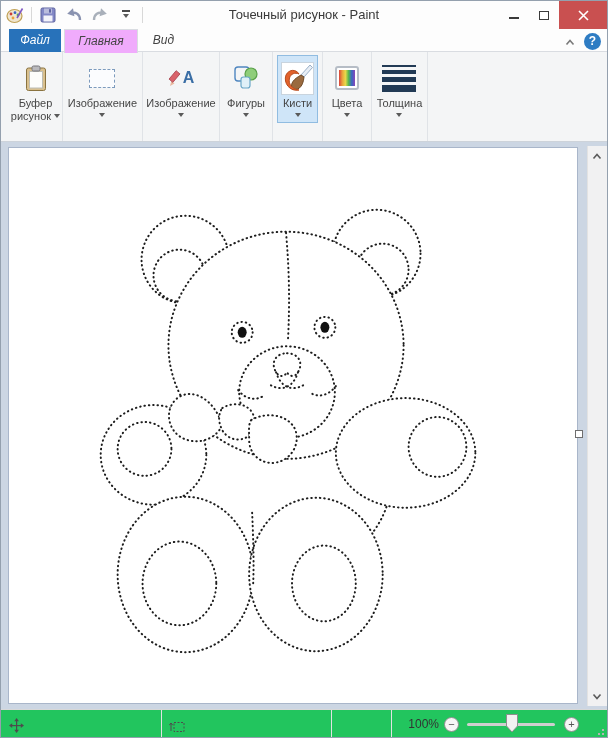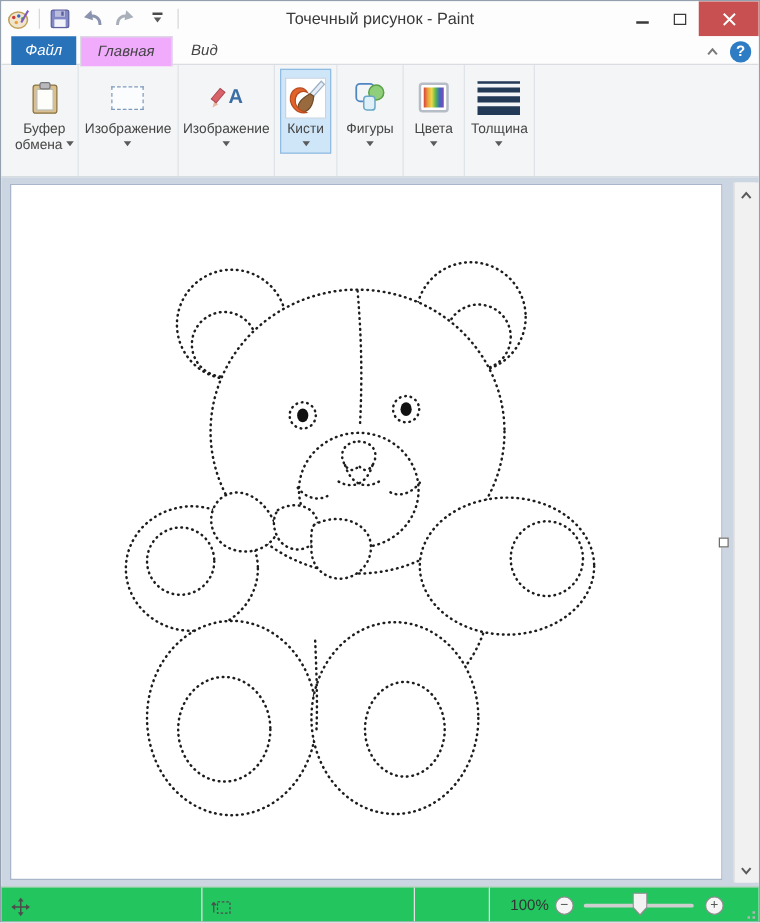--- a/index.html
+++ b/index.html
@@ -146,21 +146,21 @@
     <div class="rgroup" style="width:54px;">
       <div class="rgroup-inner">
         <span class="ric">
           <svg width="22" height="27" viewBox="0 0 22 27">
             <rect x="1.5" y="3" width="19" height="22.5" rx="2" fill="#d9c08e" stroke="#8a7340"></rect>
             <rect x="4.5" y="6.5" width="13" height="16.5" fill="#fdfdfa" stroke="#bdbdb5"></rect>
             <rect x="7" y="1" width="8" height="5" rx="1.5" fill="#b9b9bd" stroke="#77777c"></rect>
           </svg>
         </span>
         <span class="rlabel">Буфер</span>
-        <span class="rlabel"><span>обмена</span><span class="caret inline"></span></span>
+        <span class="rlabel"><span>рисунок</span><span class="caret inline"></span></span>
       </div>
     </div>
 
     <div class="rgroup" style="width:80px;">
       <div class="rgroup-inner">
         <span class="ric">
             <span class="sel-rect"></span>
           </span>
         <span class="rlabel">Изображение</span>
         <span class="caret"></span>
@@ -174,45 +174,45 @@
             <polygon points="2,18 3.5,12.5 6.5,15.5" fill="#e8b9a0"></polygon>
             <rect x="4" y="3" width="5" height="11" transform="rotate(40 6.5 8.5)" fill="#d9626a" stroke="#a84550" stroke-width="0.8"></rect>
           </svg>
           <span class="a">A</span>
         </span>
         <span class="rlabel">Изображение</span>
         <span class="caret"></span>
       </div>
     </div>
 
+    <div class="rgroup" style="width:53px;">
+      <div class="rgroup-inner">
+        <span class="ric">
+          <svg width="26" height="26" viewBox="0 0 26 26">
+            <rect x="2" y="2" width="14" height="14" rx="3" fill="none" stroke="#4f86c0" stroke-width="1.4"></rect>
+            <circle cx="18" cy="9" r="6" fill="#8fce7a" stroke="#59a048" stroke-width="1.2"></circle>
+            <rect x="8" y="12" width="9" height="11" rx="2.5" fill="#dff0f8" stroke="#6aa7c8" stroke-width="1.2"></rect>
+          </svg>
+        </span>
+        <span class="rlabel">Фигуры</span>
+        <span class="caret"></span>
+      </div>
+    </div>
+
     <div class="rgroup selected" style="width:50px;">
       <div class="rgroup-inner">
         <span class="ric">
           <svg width="33" height="33" viewBox="0 0 33 33">
             <rect x="0.5" y="0.5" width="32" height="32" fill="#fff" stroke="#c9d4de"></rect>
             <polygon points="20,13 29,3 31.5,5.5 23,15" fill="#e8eef5" stroke="#9ab0c8"></polygon>
             <path d="M11,27 C16,29 22,26 23,15 L20,13 C13,17 9,21 11,27 Z" fill="#9a6a3f" stroke="#6f4a27"></path>
             <path d="M5,13 C2,21 9,30 18,28 C11,27 7,22 8.5,16 C9.5,12 14,10 18,12 C15,7 8,7 5,13 Z" fill="#e2622b" stroke="#b84c1e"></path>
           </svg>
         </span>
         <span class="rlabel">Кисти</span>
-        <span class="caret"></span>
-      </div>
-    </div>
-
-    <div class="rgroup" style="width:53px;">
-      <div class="rgroup-inner">
-        <span class="ric">
-          <svg width="26" height="26" viewBox="0 0 26 26">
-            <rect x="2" y="2" width="14" height="14" rx="3" fill="none" stroke="#4f86c0" stroke-width="1.4"></rect>
-            <circle cx="18" cy="9" r="6" fill="#8fce7a" stroke="#59a048" stroke-width="1.2"></circle>
-            <rect x="8" y="12" width="9" height="11" rx="2.5" fill="#dff0f8" stroke="#6aa7c8" stroke-width="1.2"></rect>
-          </svg>
-        </span>
-        <span class="rlabel">Фигуры</span>
         <span class="caret"></span>
       </div>
     </div>
 
     <div class="rgroup" style="width:49px;">
       <div class="rgroup-inner">
         <span class="ric">
           <span class="pal-frame">
               <span class="pal-inner" style="display:block;"></span>
             </span>

